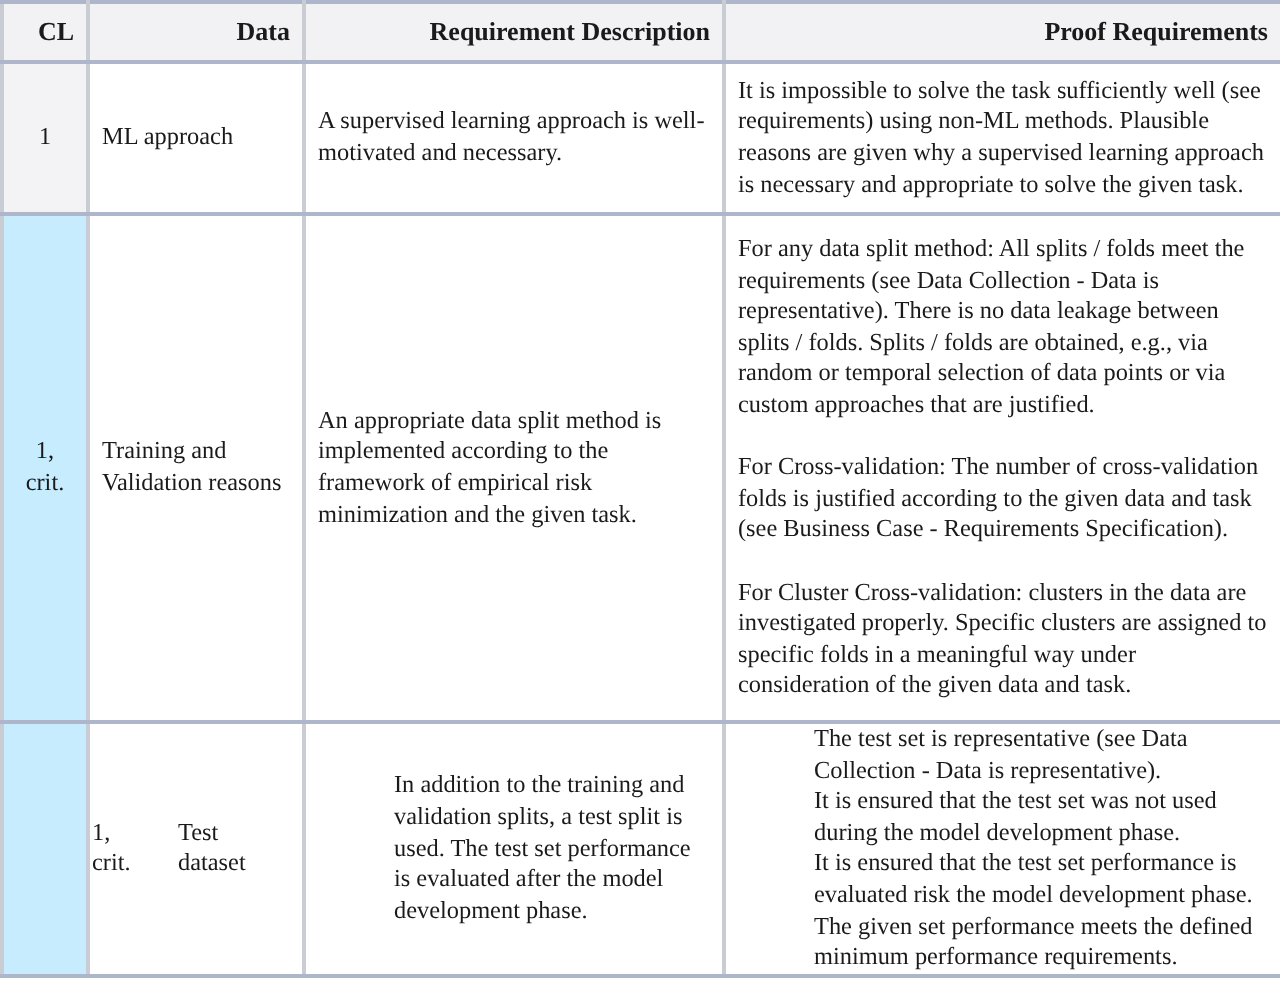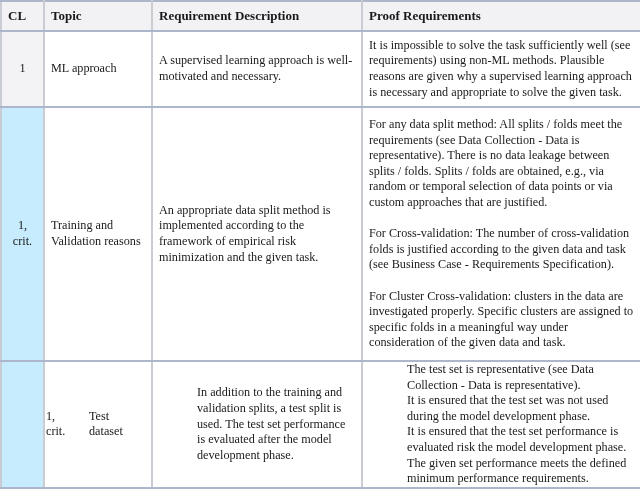--- a/index.html
+++ b/index.html
@@ -33,21 +33,21 @@
       border-top: 2px solid #aeb6cc;
       border-bottom: 2px solid #aeb6cc;
       vertical-align: middle;
       padding: 0 6px;
     }
     table.req-table th {
       background: #f2f2f4;
       font-weight: bold;
       font-size: 13px;
       height: 28px;
-      text-align: left;
+      text-align: right;
     }
     td.cl-cell {
       text-align: center;
       padding: 0 2px;
     }
     td.cl-plain {
       background: #f3f3f5;
     }
     td.cl-crit {
       background: #c6ecfd;
@@ -71,21 +71,21 @@
 <table class="req-table">
   <colgroup>
     <col class="c-cl">
     <col class="c-topic">
     <col class="c-desc">
     <col class="c-proof">
   </colgroup>
   <thead>
     <tr>
       <th>CL</th>
-      <th>Topic</th>
+      <th>Data</th>
       <th>Requirement Description</th>
       <th>Proof Requirements</th>
     </tr>
   </thead>
   <tbody>
     <tr class="row-ml">
       <td class="cl-cell cl-plain">1</td>
       <td class="topic-cell">ML approach</td>
       <td class="desc-cell">A supervised learning approach is well-motivated and necessary.</td>
       <td class="proof-cell">

